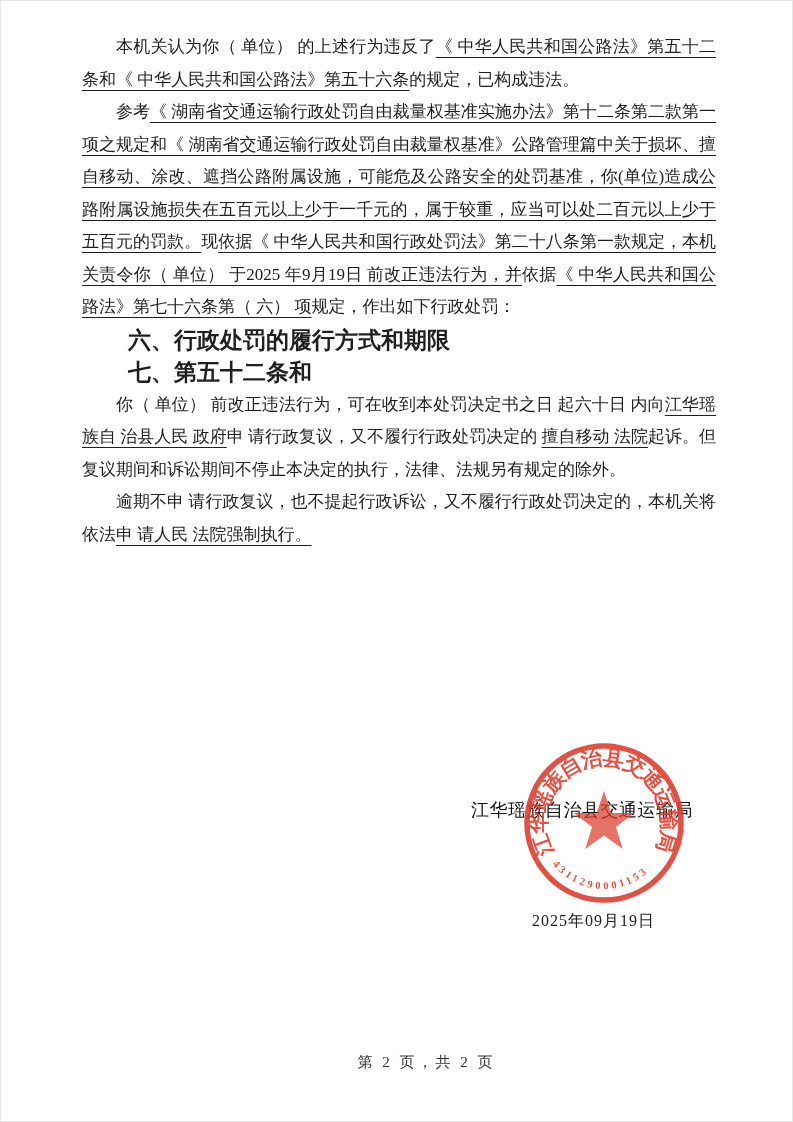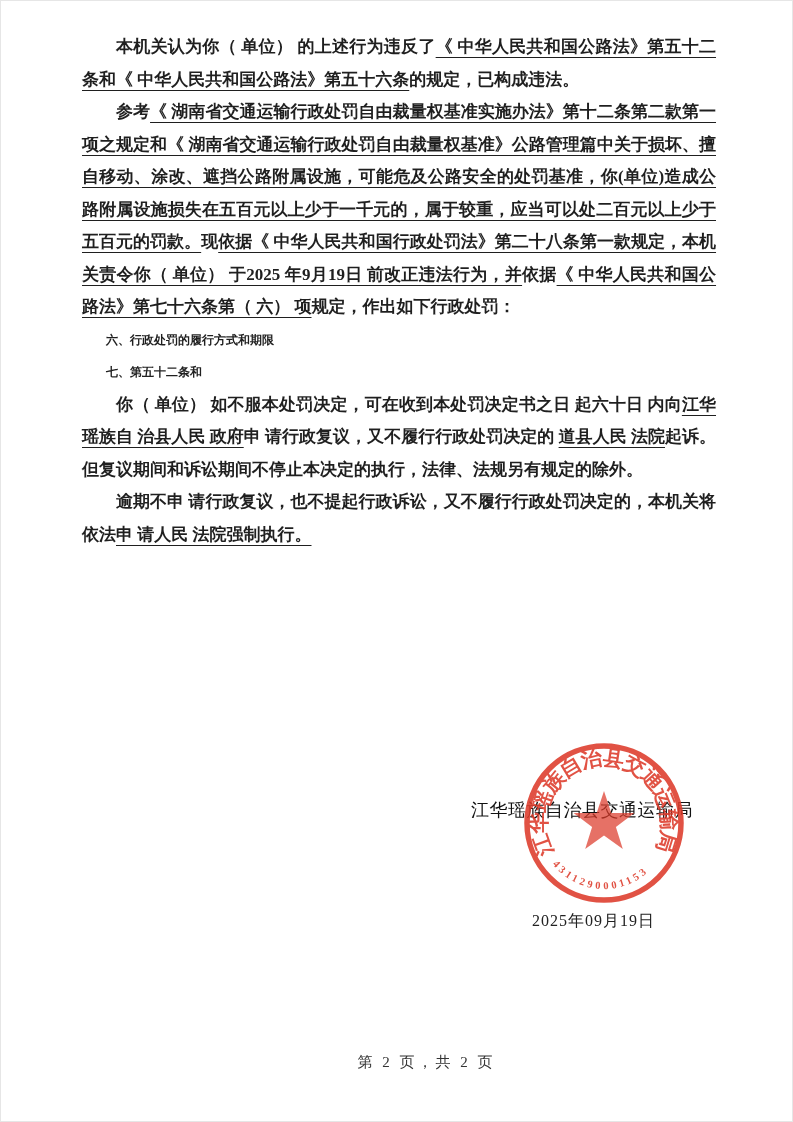--- a/index.html
+++ b/index.html
@@ -17,25 +17,25 @@
   }
   .content {
     position: absolute;
     left: 81px;
     top: 30px;
     width: 634px;
     font-size: 17px;
     line-height: 32.5px;
     text-align: justify;
   }
-  .content p { margin: 0; text-indent: 2em; font-weight: bold; }
+  .content p { margin: 0; text-indent: 2em; }
   p.heading {
     font-weight: bold;
-    font-family: Liberation Serif, serif;
-    font-size: 12px;
+    font-family: Liberation Sans, sans-serif;
+    font-size: 23px;
   }
   .u {
     text-decoration: underline;
     text-underline-offset: 5px;
     text-decoration-thickness: 1.2px;
   }
   .signature-line {
     position: absolute;
     left: 470px;
     top: 797px;
@@ -84,21 +84,21 @@
 </head>
 <body>
 
 <div class="page">
 
   <div class="content">
       <p class="body"><span>本机关认为你（ 单位） 的上述行为违反了</span><span class="u">《 中华人民共和国公路法》第五十二条和《 中华人民共和国公路法》第五十六条</span><span>的规定，已构成违法。</span></p>
       <p class="body"><span>参考</span><span class="u">《 湖南省交通运输行政处罚自由裁量权基准实施办法》第十二条第二款第一项之规定和《 湖南省交通运输行政处罚自由裁量权基准》公路管理篇中关于损坏、擅自移动、涂改、遮挡公路附属设施，可能危及公路安全的处罚基准，你(单位)造成公路附属设施损失在五百元以上少于一千元的，属于较重，应当可以处二百元以上少于五百元的罚款。</span><span>现</span><span class="u">依据《 中华人民共和国行政处罚法》第二十八条第一款规定，本机关责令你（ 单位） 于2025 年9月19日 前改正违法行为，并</span><span>依据</span><span class="u">《 中华人民共和国公路法》第七十六条第（ 六） 项</span><span>规定，作出如下行政处罚：</span></p>
       <p class="heading"><span>六、行政处罚的履行方式和期限</span></p>
       <p class="heading"><span>七、第五十二条和</span></p>
-      <p class="body"><span>你（ 单位） 如不服本处罚决定，可在收到本处罚决定书之日 起六十日 内向</span><span class="u">江华瑶族自 治县人民 政府</span><span>申 请行政复议，又不履行行政处罚决定的 </span><span class="u">道县人民 法院</span><span>起诉。但复议期间和诉讼期间不停止本决定的执行，法律、法规另有规定的除外。</span></p>
+      <p class="body"><span>你（ 单位） 前改正违法行为，可在收到本处罚决定书之日 起六十日 内向</span><span class="u">江华瑶族自 治县人民 政府</span><span>申 请行政复议，又不履行行政处罚决定的 </span><span class="u">擅自移动 法院</span><span>起诉。但复议期间和诉讼期间不停止本决定的执行，法律、法规另有规定的除外。</span></p>
       <p class="body"><span>逾期不申 请行政复议，也不提起行政诉讼，又不履行行政处罚决定的，本机关将依法</span><span class="u">申 请人民 法院强制执行。</span></p>
     </div>
 
   <div class="signature-line">江华瑶族自治县交通运输局</div>
 
   <div class="stamp">
     <svg viewBox="0 0 172 176" xmlns="http://www.w3.org/2000/svg">
       <defs>
         <path id="sealArcTop" d="M 34.8 115 A 58 58 0 1 1 135.2 115" fill="none"></path>
         <path id="sealArcBottom" d="M 31 124 A 66 66 0 0 0 139 124" fill="none"></path>

